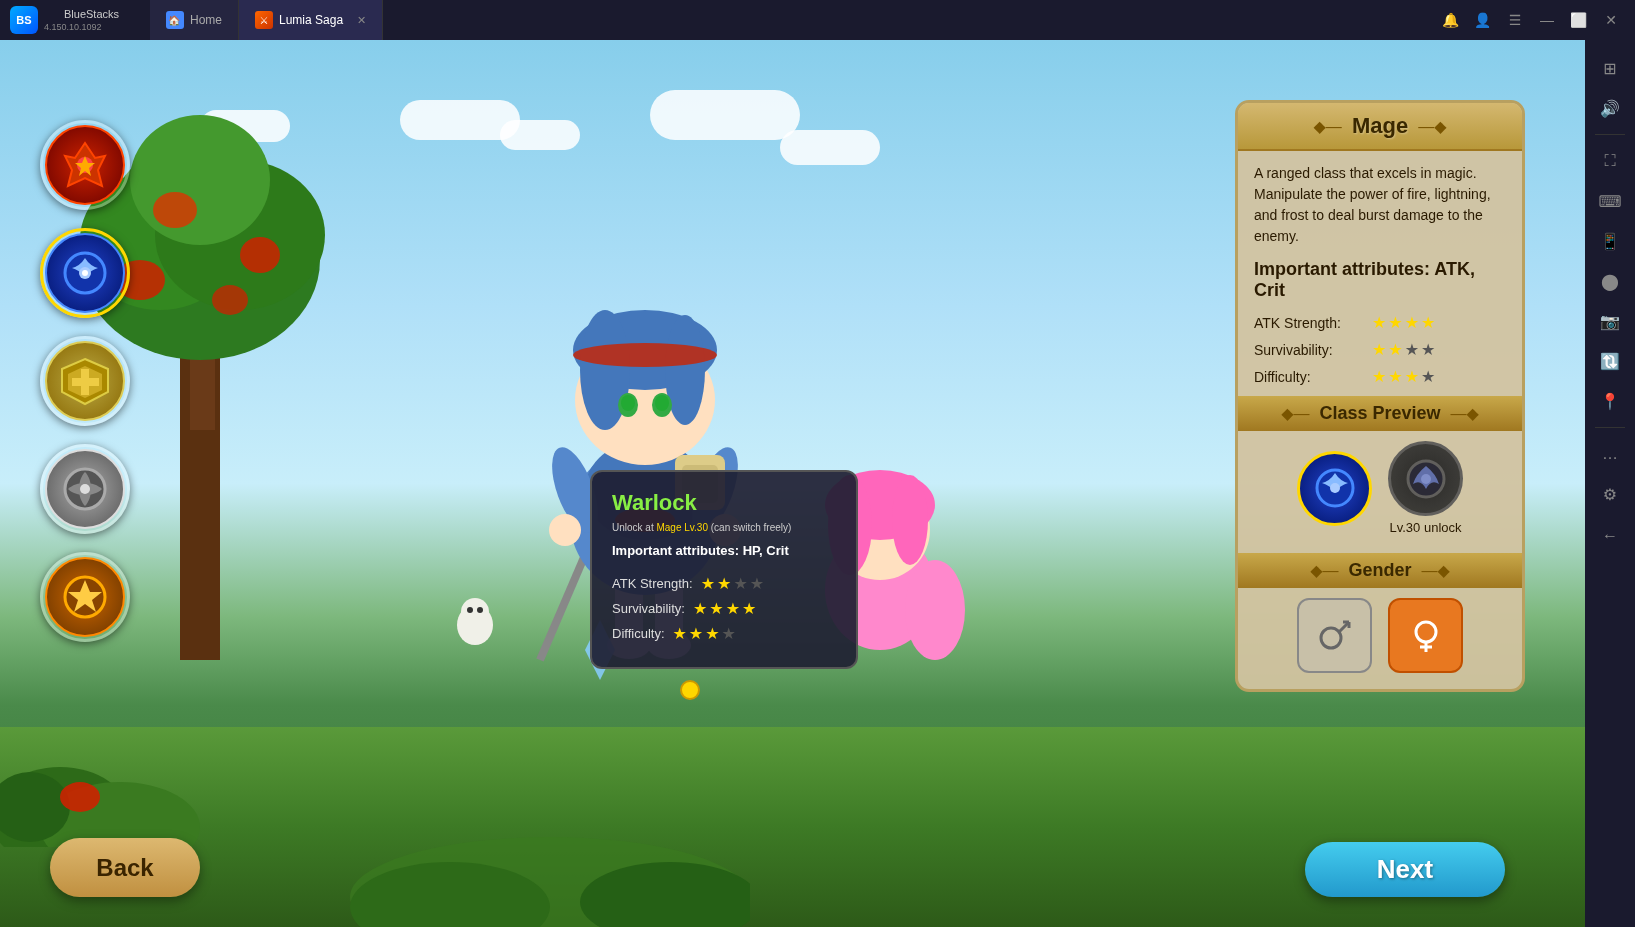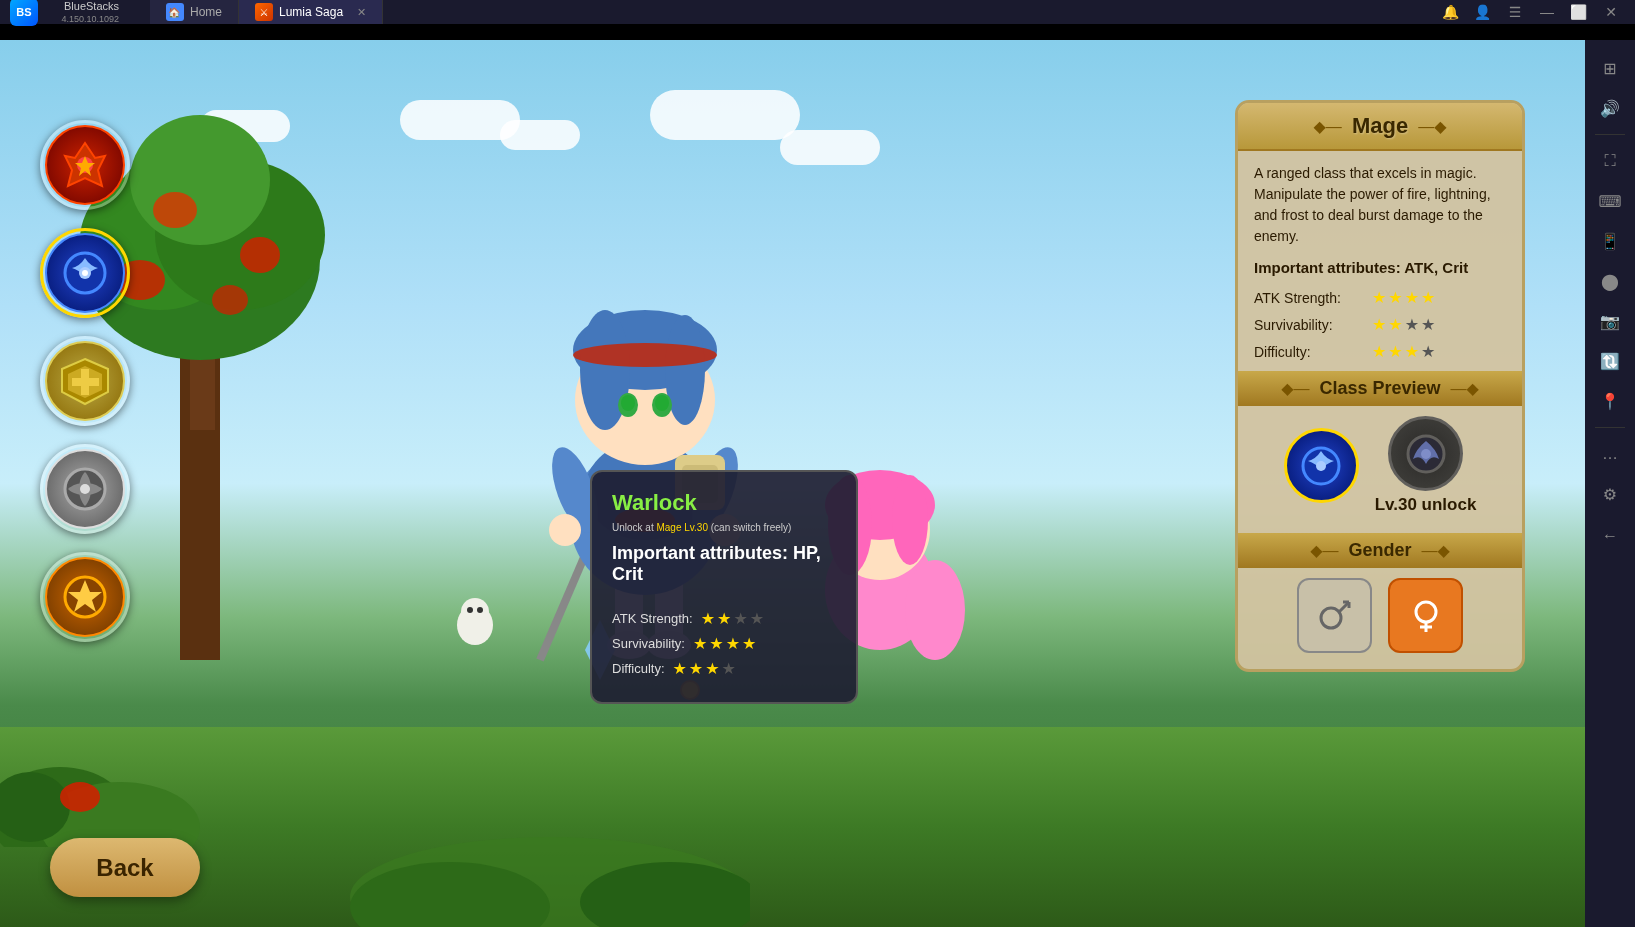--- a/index.html
+++ b/index.html
@@ -10,26 +10,25 @@
       font-family: Arial, sans-serif;
       background: #000;
       position: relative;
     }
 
     
     #titlebar {
       position: absolute;
       top: 0; left: 0;
       width: 1635px;
-      height: 24px;
+      height: 40px;
       background: #1a1a2e;
       display: flex;
       align-items: center;
       z-index: 100;
-      text-align: right;
     }
     .titlebar-logo {
       display: flex;
       align-items: center;
       padding: 0 10px;
       gap: 6px;
       min-width: 150px;
     }
     .bs-logo {
       width: 28px; height: 28px;
@@ -194,23 +193,23 @@
       margin-bottom: 10px;
     }
     .wl-unlock span { color: #ffd700; }
     .wl-desc {
       font-size: 14px;
       color: #eee;
       margin-bottom: 12px;
       line-height: 1.5;
     }
     .wl-attr-label {
-      font-size: 18px;
+      font-size: 13px;
       color: #ddd;
-      margin-bottom: 24px;
+      margin-bottom: 16px;
     }
     .wl-attr-label span { color: #fff; font-weight: bold; }
     .stat-row {
       display: flex;
       align-items: center;
       gap: 8px;
       margin-bottom: 6px;
       font-size: 13px;
       color: #ddd;
     }
@@ -259,21 +258,21 @@
     .panel-body { padding: 12px 16px 0; }
 
     .panel-desc {
       font-size: 14px;
       color: #2a1a00;
       line-height: 1.5;
       margin-bottom: 12px;
     }
 
     .panel-attrs {
-      font-size: 15px;
+      font-size: 18px;
       color: #2a1a00;
       margin-bottom: 12px;
       font-style: italic;
     }
     .panel-attrs span { font-weight: bold; font-style: normal; }
 
     .panel-stat-row {
       display: flex;
       align-items: center;
       gap: 8px;
@@ -318,23 +317,23 @@
     .preview-icon.selected {
       border: 3px solid #ffd700;
       background: radial-gradient(circle, #2244cc, #001166);
     }
     .preview-icon.locked {
       background: radial-gradient(circle, #1a1a1a, #333);
       border: 3px solid #555;
       opacity: 0.9;
     }
     .lv30-label {
-      font-size: 17px;
+      font-size: 13px;
       color: #2a1a00;
-      font-weight: bold;
+      font-weight: normal;
       text-align: center;
       margin-top: 4px;
     }
     .preview-col { display: flex; flex-direction: column; align-items: center; }
 
     
     .gender-row {
       display: flex;
       gap: 16px;
       padding: 0 16px;
@@ -765,13 +764,14 @@
           <circle cx="18" cy="14" r="10" fill="none" stroke="white" stroke-width="3"></circle>
           <line x1="18" y1="24" x2="18" y2="34" stroke="white" stroke-width="3"></line>
           <line x1="12" y1="29" x2="24" y2="29" stroke="white" stroke-width="3"></line>
         </svg>
       </div>
     </div>
   </div>
 
   <button id="back-btn">Back</button>
 
+  <button id="next-btn">Next</button>
 </div>
 
 </body></html>

